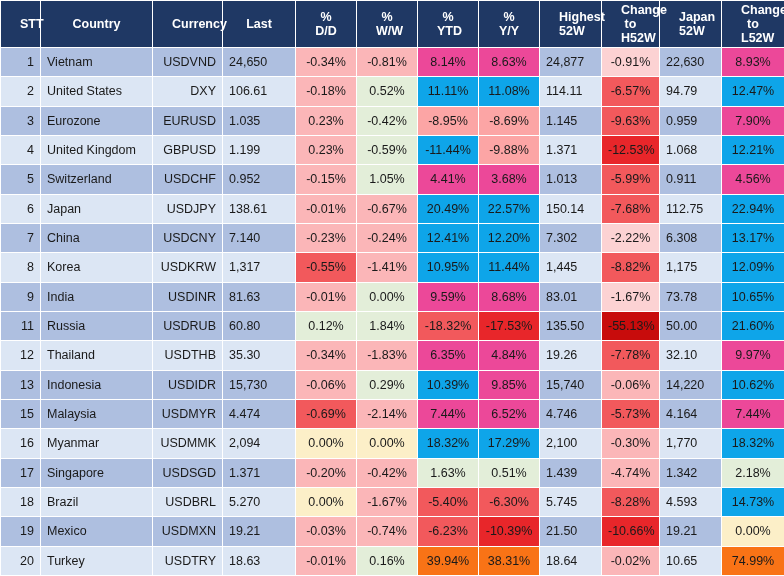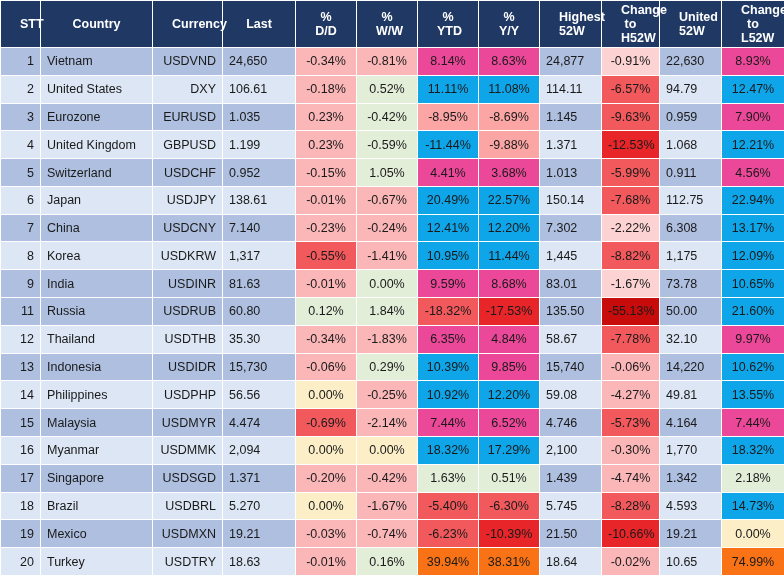--- a/index.html
+++ b/index.html
@@ -79,21 +79,21 @@
       <th>STT</th>
       <th>Country</th>
       <th>Currency</th>
       <th>Last</th>
       <th>% D/D</th>
       <th>% W/W</th>
       <th>% YTD</th>
       <th>% Y/Y</th>
       <th>Highest 52W</th>
       <th>Change to H52W</th>
-      <th>United 52W</th>
+      <th>Japan 52W</th>
       <th>Change to L52W</th>
     </tr>
   </thead>
   <tbody id="fx-body">
       <tr class="odd">
         <td class="c-stt base">1</td>
         <td class="c-country base">Vietnam</td>
         <td class="c-curr base">USDVND</td>
         <td class="c-num base">24,650</td>
         <td class="c-pct h-red-1">-0.34%</td>
@@ -233,53 +233,39 @@
       </tr>
       <tr class="even">
         <td class="c-stt base">12</td>
         <td class="c-country base">Thailand</td>
         <td class="c-curr base">USDTHB</td>
         <td class="c-num base">35.30</td>
         <td class="c-pct h-red-1">-0.34%</td>
         <td class="c-pct h-red-1">-1.83%</td>
         <td class="c-pct h-grn-1">6.35%</td>
         <td class="c-pct h-grn-1">4.84%</td>
-        <td class="c-num base">58.67</td>
+        <td class="c-num base">19.26</td>
         <td class="c-pct h-red-3">-7.78%</td>
         <td class="c-num base">32.10</td>
         <td class="c-pct h-grn-1">9.97%</td>
       </tr>
       <tr class="odd">
         <td class="c-stt base">13</td>
         <td class="c-country base">Indonesia</td>
         <td class="c-curr base">USDIDR</td>
         <td class="c-num base">15,730</td>
         <td class="c-pct h-red-1">-0.06%</td>
         <td class="c-pct h-grn-0">0.29%</td>
         <td class="c-pct h-grn-3">10.39%</td>
         <td class="c-pct h-grn-1">9.85%</td>
         <td class="c-num base">15,740</td>
         <td class="c-pct h-red-1">-0.06%</td>
         <td class="c-num base">14,220</td>
         <td class="c-pct h-grn-3">10.62%</td>
       </tr>
-      <tr class="even">
-        <td class="c-stt base">14</td>
-        <td class="c-country base">Philippines</td>
-        <td class="c-curr base">USDPHP</td>
-        <td class="c-num base">56.56</td>
-        <td class="c-pct h-neutral">0.00%</td>
-        <td class="c-pct h-red-1">-0.25%</td>
-        <td class="c-pct h-grn-3">10.92%</td>
-        <td class="c-pct h-grn-3">12.20%</td>
-        <td class="c-num base">59.08</td>
-        <td class="c-pct h-red-1">-4.27%</td>
-        <td class="c-num base">49.81</td>
-        <td class="c-pct h-grn-3">13.55%</td>
-      </tr>
       <tr class="odd">
         <td class="c-stt base">15</td>
         <td class="c-country base">Malaysia</td>
         <td class="c-curr base">USDMYR</td>
         <td class="c-num base">4.474</td>
         <td class="c-pct h-red-3">-0.69%</td>
         <td class="c-pct h-red-1">-2.14%</td>
         <td class="c-pct h-grn-1">7.44%</td>
         <td class="c-pct h-grn-1">6.52%</td>
         <td class="c-num base">4.746</td>

